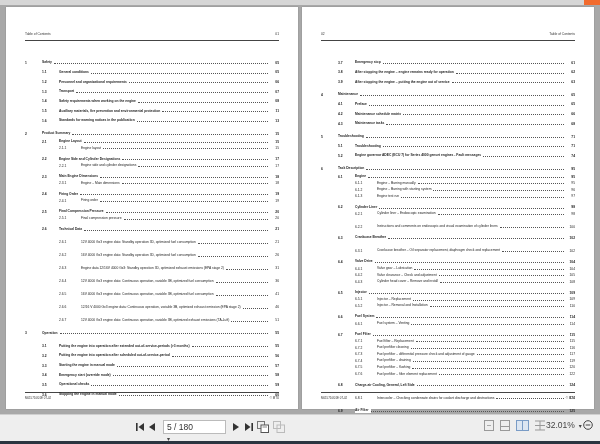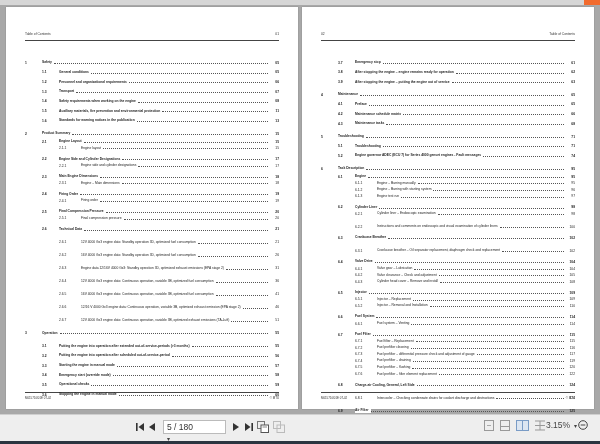--- a/index.html
+++ b/index.html
@@ -589,21 +589,21 @@
       <svg width="10" height="11" viewBox="0 0 10 11">
           <line x1="0" y1="1" x2="10" y2="1" stroke="#999"></line>
           <line x1="5" y1="1" x2="5" y2="10" stroke="#999"></line>
           <line x1="0" y1="5.5" x2="10" y2="5.5" stroke="#999"></line>
           <line x1="0" y1="10" x2="10" y2="10" stroke="#999"></line>
         </svg>
     </div>
   </div>
 
   <div class="nav" style="left:542px;">
-    <span class="zoom-val">3.15%</span>
+    <span class="zoom-val">32.01%</span>
     <span style="font-size:6px;color:#444;">▾</span>
     <svg style="margin-left:1px;" width="10" height="10" viewBox="0 0 10 10">
         <circle cx="5" cy="5" r="4.3" fill="none" stroke="#444"></circle>
         <line x1="2.7" y1="5" x2="7.3" y2="5" stroke="#444"></line>
       </svg>
   </div>
 </div>
 <div class="bottomstrip"></div>
 
 </body></html>

